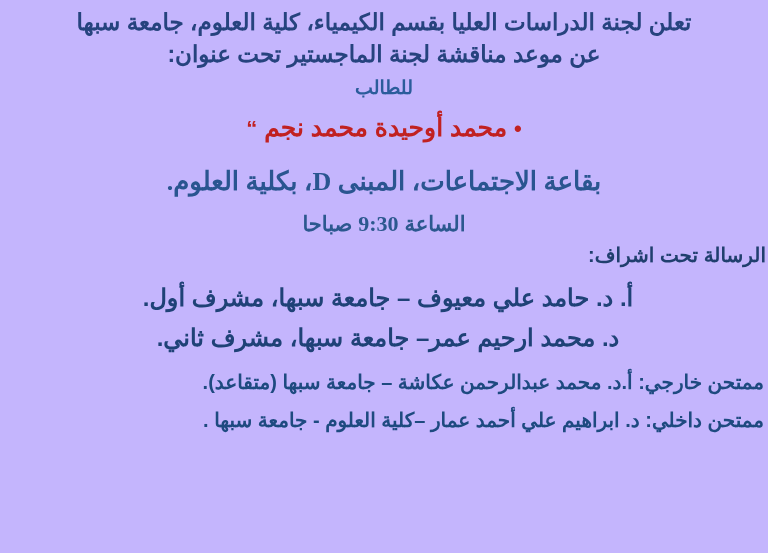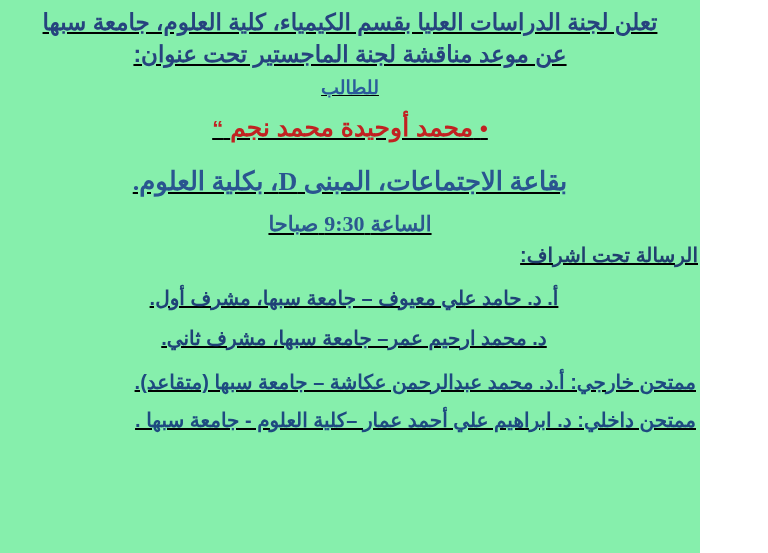--- a/index.html
+++ b/index.html
@@ -5,25 +5,24 @@
   html, body { margin: 0; padding: 0; }
   body {
     width: 768px;
     height: 553px;
     background: #ffffff;
     overflow: hidden;
     font-family: "Liberation Sans", sans-serif;
   }
   .page {
     position: relative;
-    width: 700px;
+    width: 768px;
     height: 553px;
-    background: #86efac;
+    background: #c4b5fd;
     text-align: center;
-    text-decoration: underline;
   }
   
   .ar-display {
     font-family: "Liberation Sans", sans-serif;
     font-weight: 800;
     color: #26437e;
     font-size: 23px;
     line-height: 32px;
     letter-spacing: 0.5px;
   }
@@ -92,21 +91,21 @@
     font-family: "Liberation Sans", sans-serif;
     font-weight: bold;
     color: #203f6e;
     font-size: 20px;
     line-height: 28px;
   }
   .supervisor-line {
     font-family: "Liberation Sans", sans-serif;
     font-weight: bold;
     color: #1f4277;
-    font-size: 20px;
+    font-size: 24px;
     line-height: 40px;
     text-align: center;
     margin-left: 8px;
   }
   .sup-block { margin-top: 9px; }
   .examiner-line {
     font-family: "Liberation Sans", sans-serif;
     font-weight: bold;
     color: #1e4a80;
     font-size: 20px;

